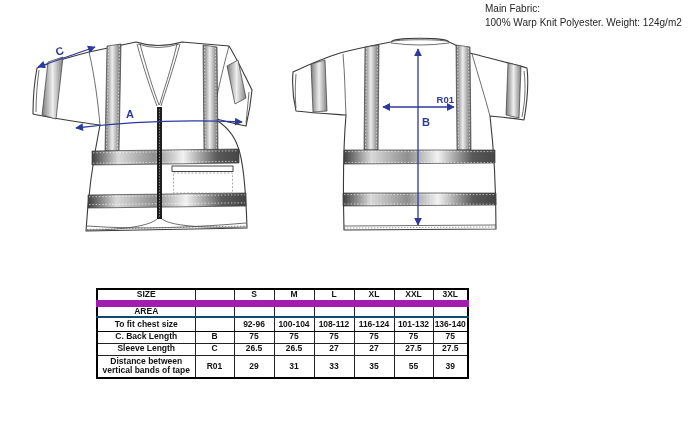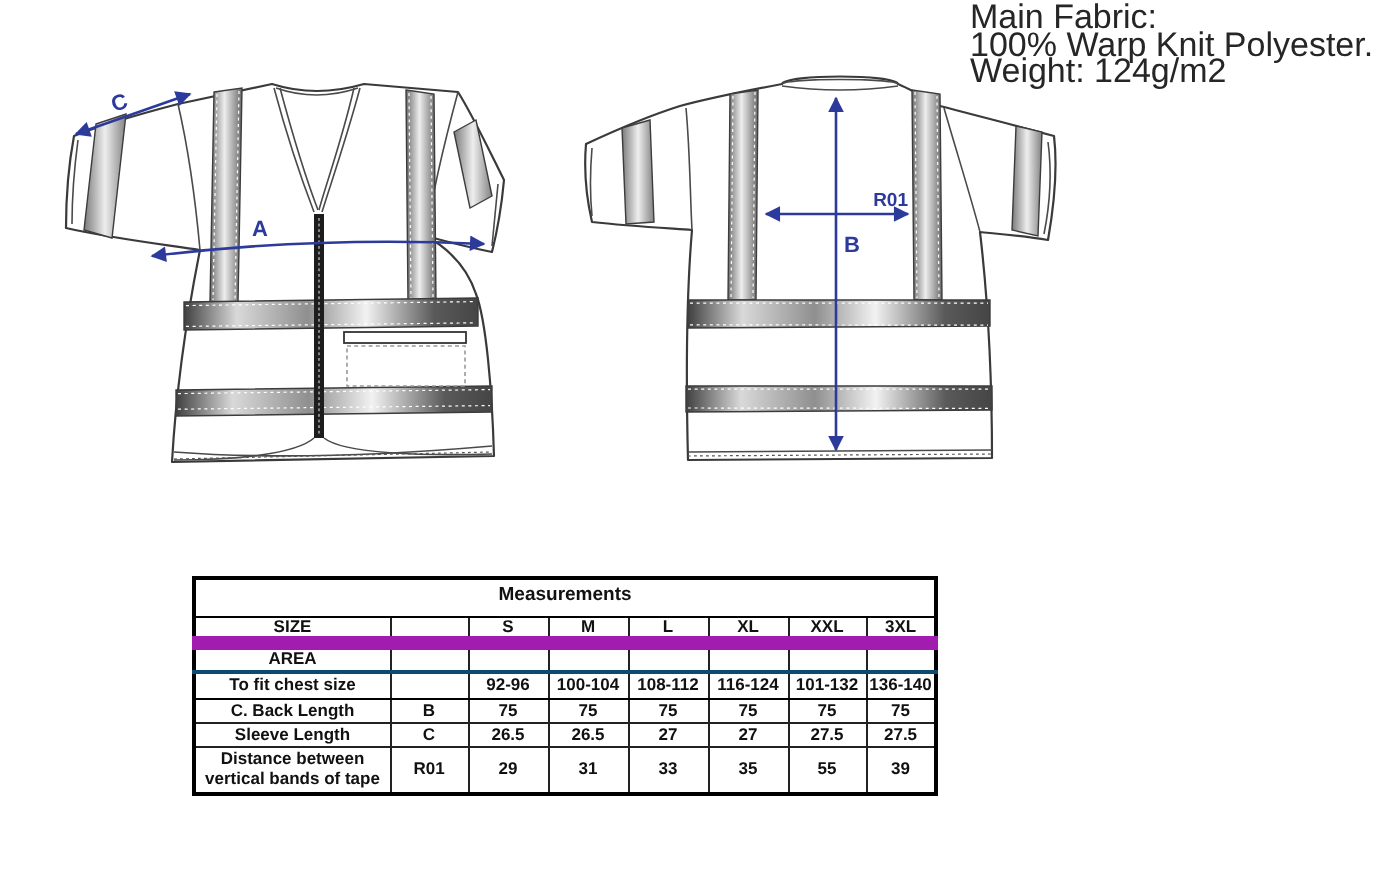--- a/index.html
+++ b/index.html
@@ -1,18 +1,18 @@
 <!DOCTYPE html>
 <html><head>
 <meta charset="utf-8">
 <style>
   html,body{margin:0;padding:0;background:#fff;}
   #page{position:relative;width:696px;height:435px;background:#fff;overflow:hidden;
         font-family:"Liberation Sans",sans-serif;color:#222;}
-  .fabric-note{position:absolute;left:485px;top:2px;font-size:17px;line-height:13.5px;color:#262626;}
+  .fabric-note{position:absolute;left:485px;top:2px;font-size:10px;line-height:13.5px;color:#262626;}
   #diagram{position:absolute;left:0;top:0;}
   
   .meas-wrap{position:absolute;left:96px;top:288px;}
   table.meas{border-collapse:collapse;table-layout:fixed;width:371px;
              font-size:8.5px;font-weight:bold;color:#111;}
   table.meas td{border:1px solid #222;padding:0 1px;text-align:center;line-height:1.12;
                 overflow:hidden;}
   table.meas{border:2px solid #000;}
   tr.row-title{height:19px;}
   tr.row-title td{border-bottom:1.5px solid #000;font-size:9.5px;}
@@ -143,23 +143,20 @@
         <col style="width:98px">
           <col style="width:39px">
           <col style="width:40px">
           <col style="width:40px">
         <col style="width:40px">
           <col style="width:40px">
           <col style="width:39px">
           <col style="width:35px">
       </colgroup>
       <tbody>
-        <tr class="row-title">
-          <td colspan="8">Measurements</td>
-        </tr>
         <tr class="row-size">
           <td class="lbl">SIZE</td>
           <td></td>
           <td>S</td>
           <td>M</td>
           <td>L</td>
           <td>XL</td>
           <td>XXL</td>
           <td>3XL</td>
         </tr>

